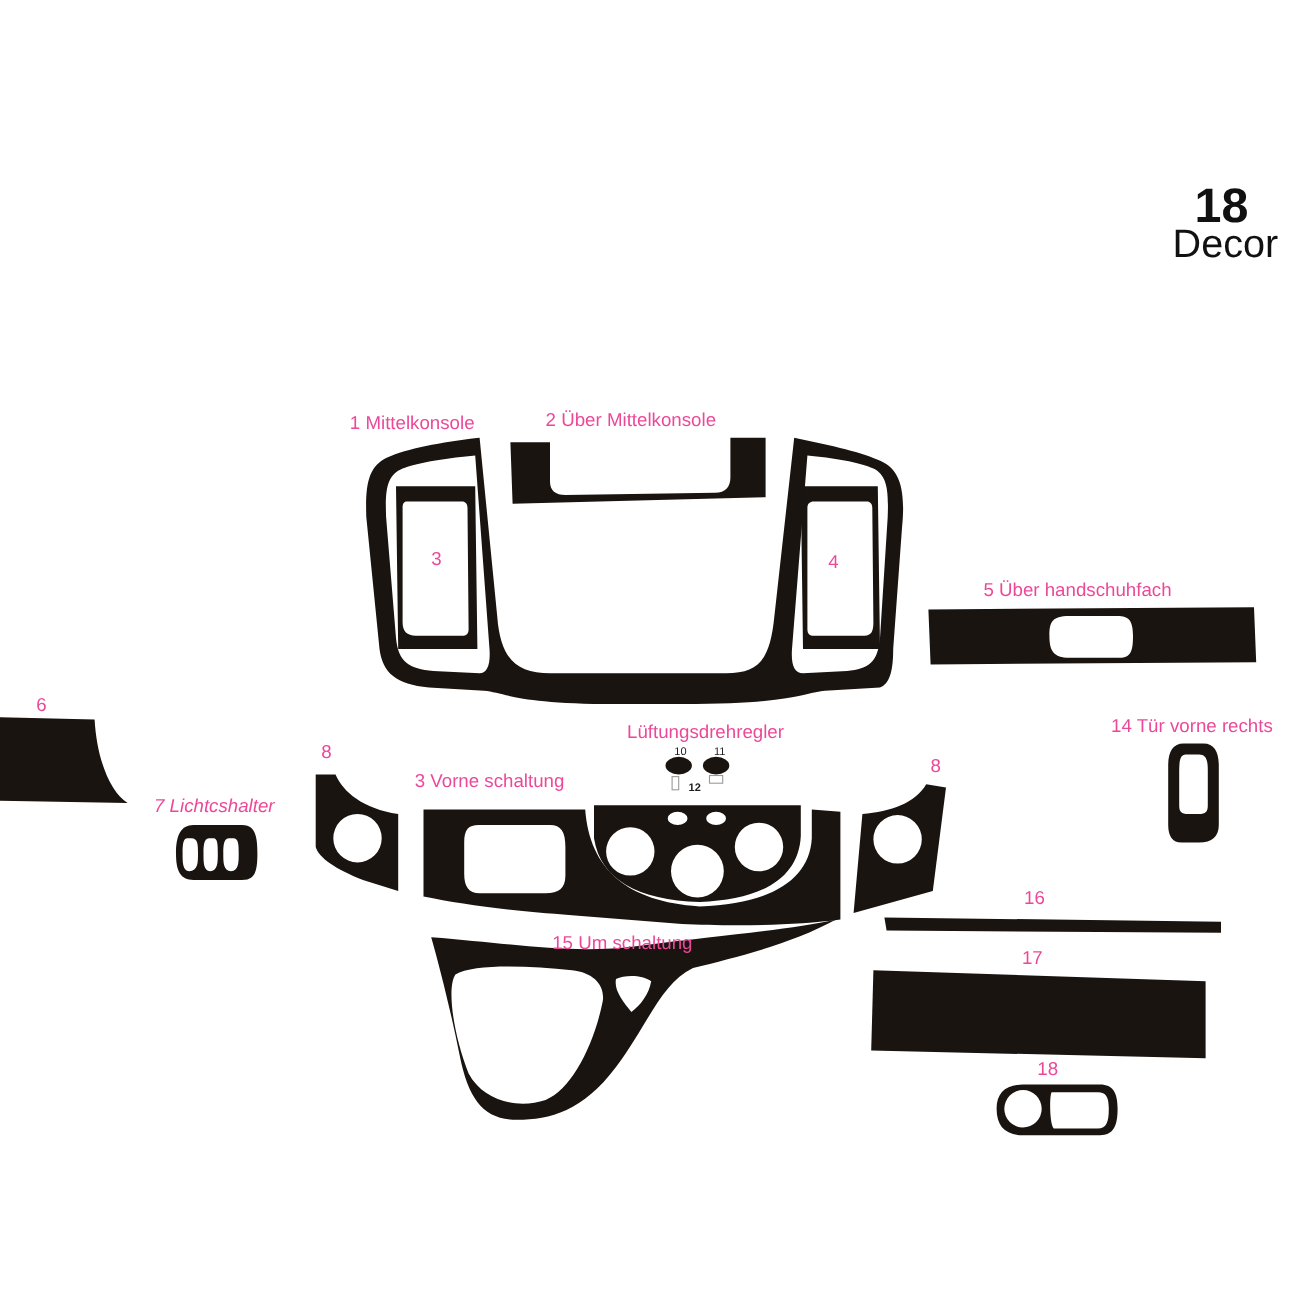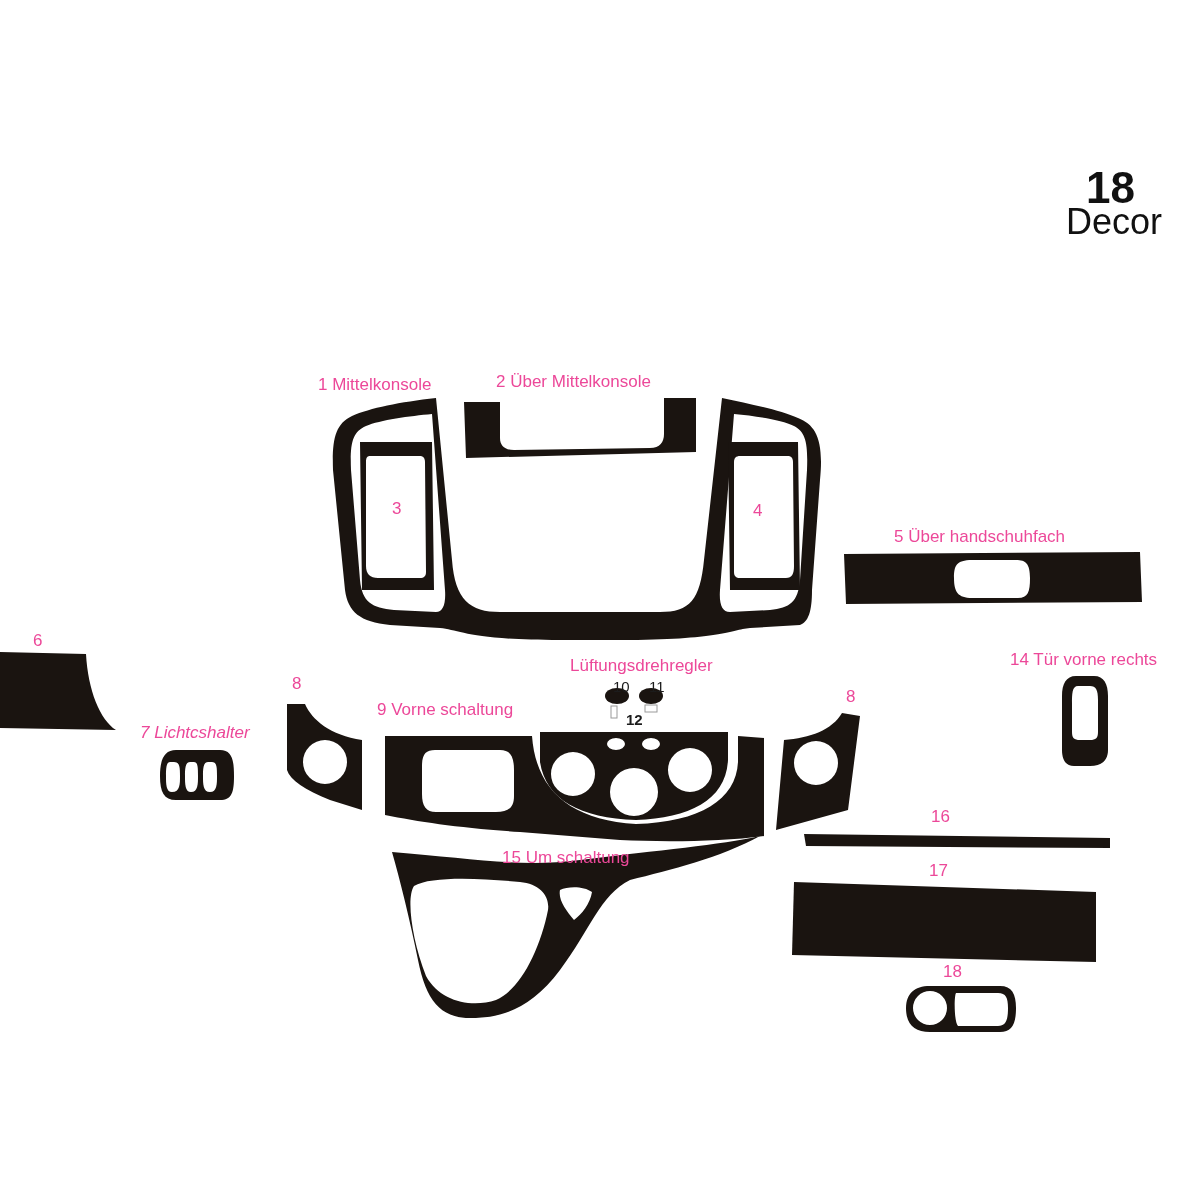--- a/index.html
+++ b/index.html
@@ -1,20 +1,20 @@
 <!DOCTYPE html>
 <html><head>
   <meta charset="utf-8">
   <style>
     html, body { margin: 0; padding: 0; background: #ffffff; }
     body { width: 1180px; height: 1180px; position: relative; overflow: hidden;
            font-family: "Liberation Sans", sans-serif; color: #1a1a1a; }
     .canvas { position: absolute; left: 0; top: 0; width: 1180px; height: 1180px; }
     .lbl { position: absolute; font-size: 17px; white-space: nowrap; line-height: 1; color: #ec4899; }
-    .lbl-sm { position: absolute; font-size: 15px; white-space: nowrap; line-height: 1; color: #1c1c1c; }
+    .lbl-sm { position: absolute; font-size: 10px; white-space: nowrap; line-height: 1; color: #1c1c1c; }
     .badge-num { position: absolute; left: 1086px; top: 166px; font-size: 44px; font-weight: bold; line-height: 1; color: #111; }
     .badge-word { position: absolute; left: 1066px; top: 204px; font-size: 36px; font-weight: normal; line-height: 1; color: #111; }
     svg { position: absolute; left: 0; top: 0; }
   </style>
 </head>
 <body>
 
 <div class="canvas">
 
   <div class="badge-num">18</div>
@@ -106,21 +106,21 @@
   </svg>
 
   <div class="lbl" style="left:318px;top:376px;">1  Mittelkonsole</div>
   <div class="lbl" style="left:496px;top:373px;">2  Über Mittelkonsole</div>
   <div class="lbl" style="left:392px;top:500px;">3</div>
   <div class="lbl" style="left:753px;top:502px;">4</div>
   <div class="lbl" style="left:894px;top:528px;">5  Über  handschuhfach</div>
   <div class="lbl" style="left:33px;top:632px;">6</div>
   <div class="lbl" style="left:140px;top:724px;font-style:italic;">7  Lichtcshalter</div>
   <div class="lbl" style="left:292px;top:675px;">8</div>
-  <div class="lbl" style="left:377px;top:701px;">9  Vorne schaltung</div>
+  <div class="lbl" style="left:377px;top:701px;">3  Vorne schaltung</div>
   <div class="lbl" style="left:570px;top:657px;text-align:center;">Lüftungsdrehregler</div>
   <div class="lbl-sm" style="left:613px;top:679px;">10</div>
   <div class="lbl-sm" style="left:649px;top:679px;">11</div>
   <div class="lbl-sm" style="left:626px;top:712px;font-weight:bold;">12</div>
   <div class="lbl" style="left:846px;top:688px;">8</div>
   <div class="lbl" style="left:1010px;top:651px;text-align:right;">14  Tür vorne rechts</div>
   <div class="lbl" style="left:502px;top:849px;">15  Um schaltung</div>
   <div class="lbl" style="left:931px;top:808px;">16</div>
   <div class="lbl" style="left:929px;top:862px;">17</div>
   <div class="lbl" style="left:943px;top:963px;">18</div>

